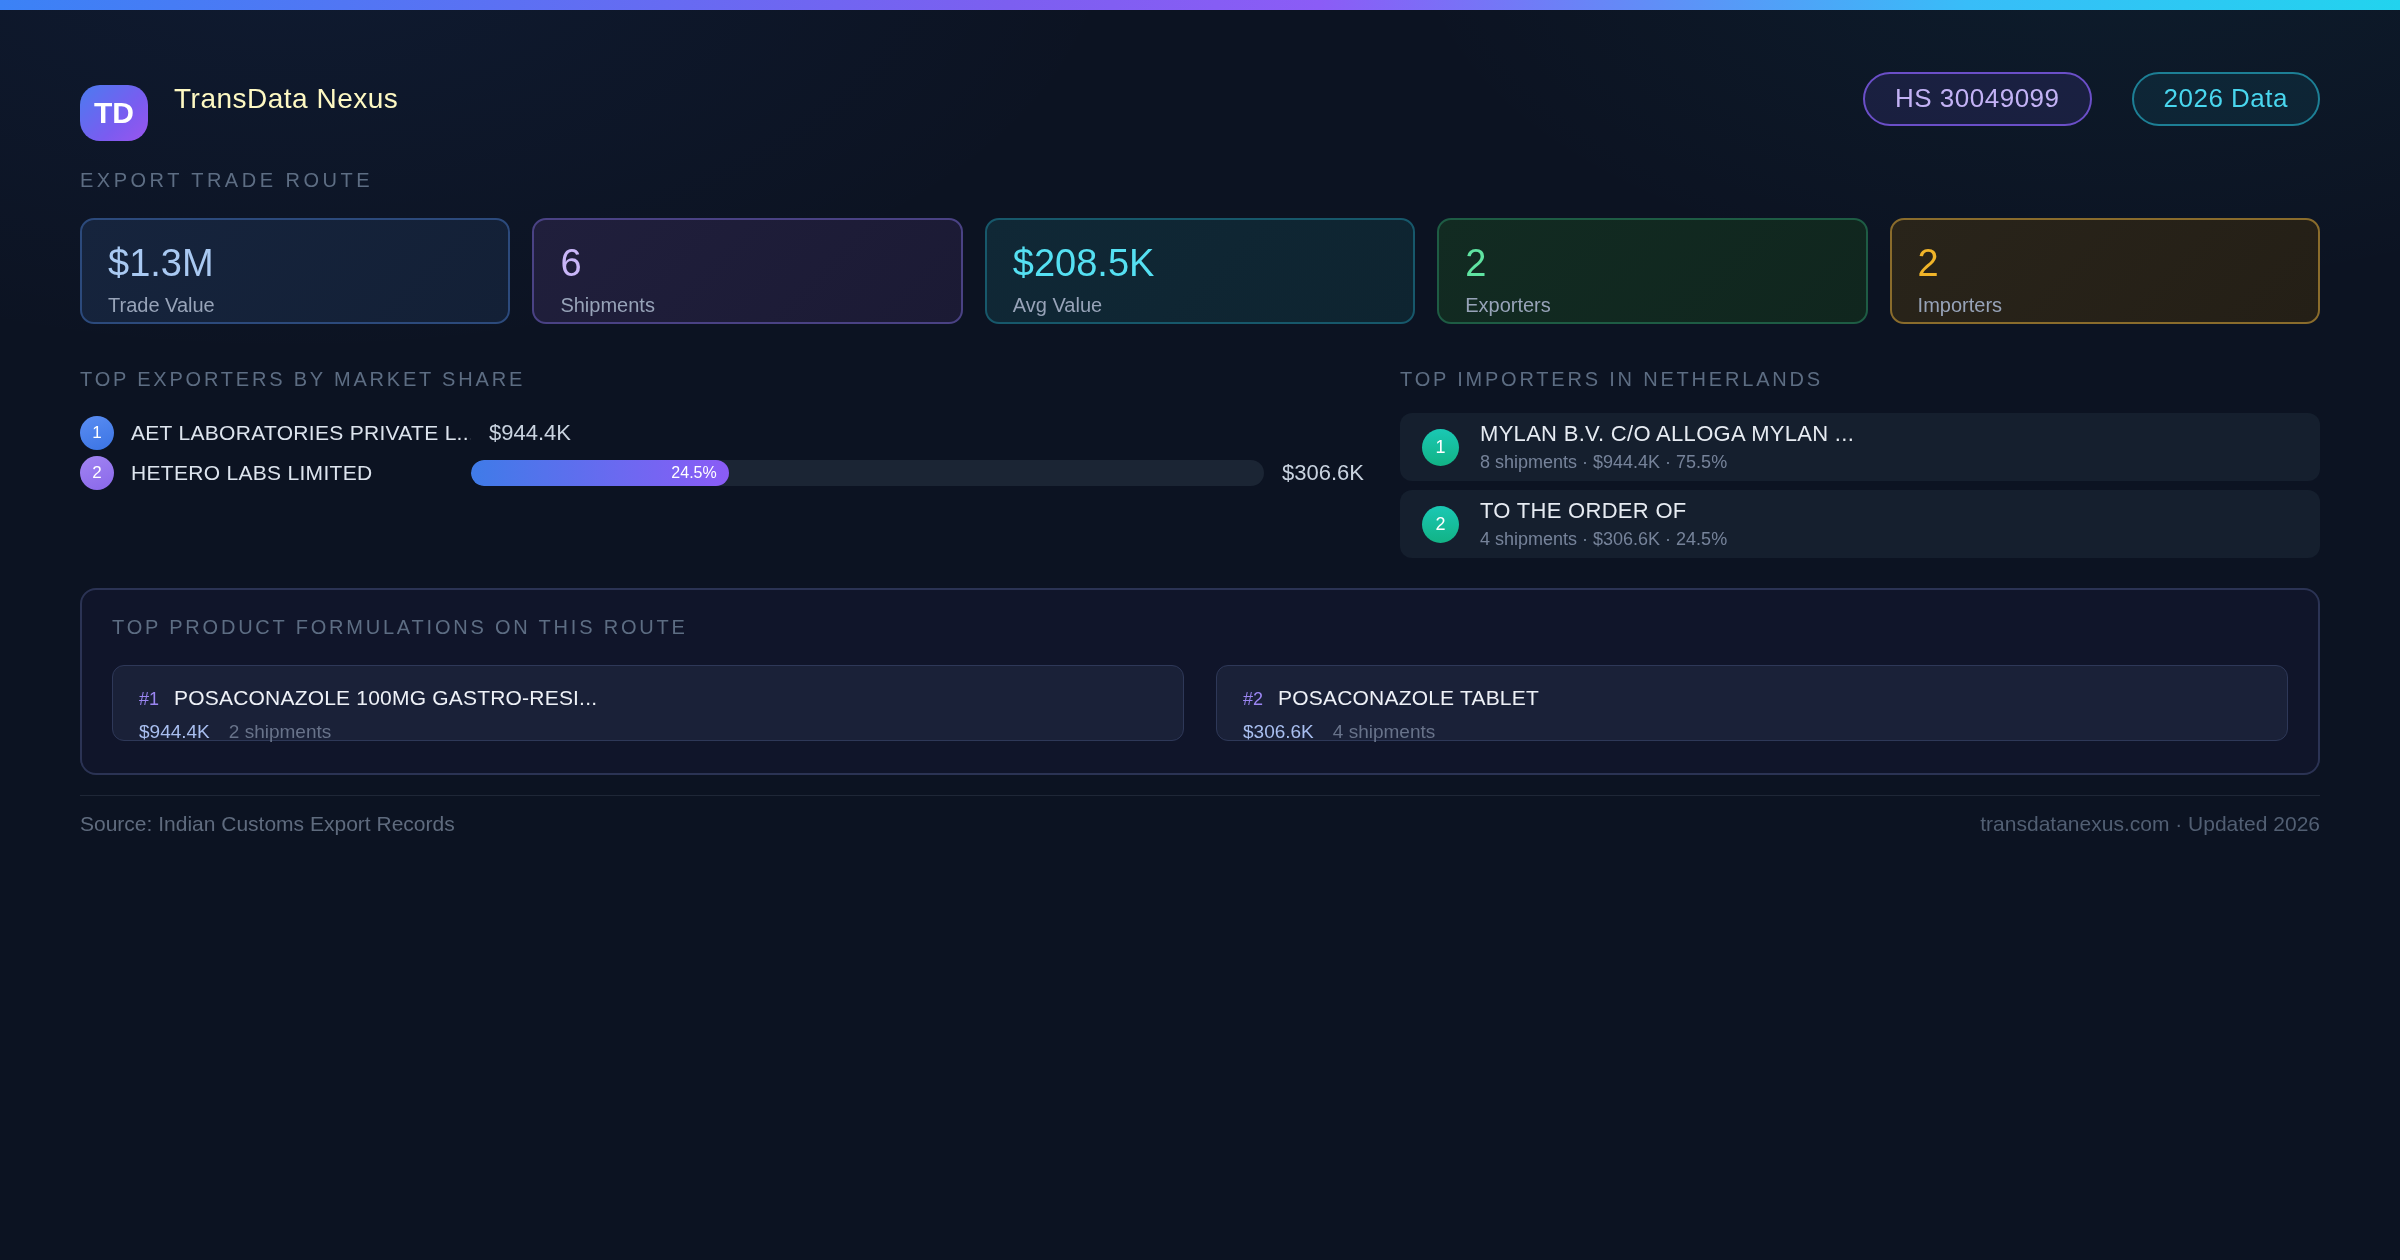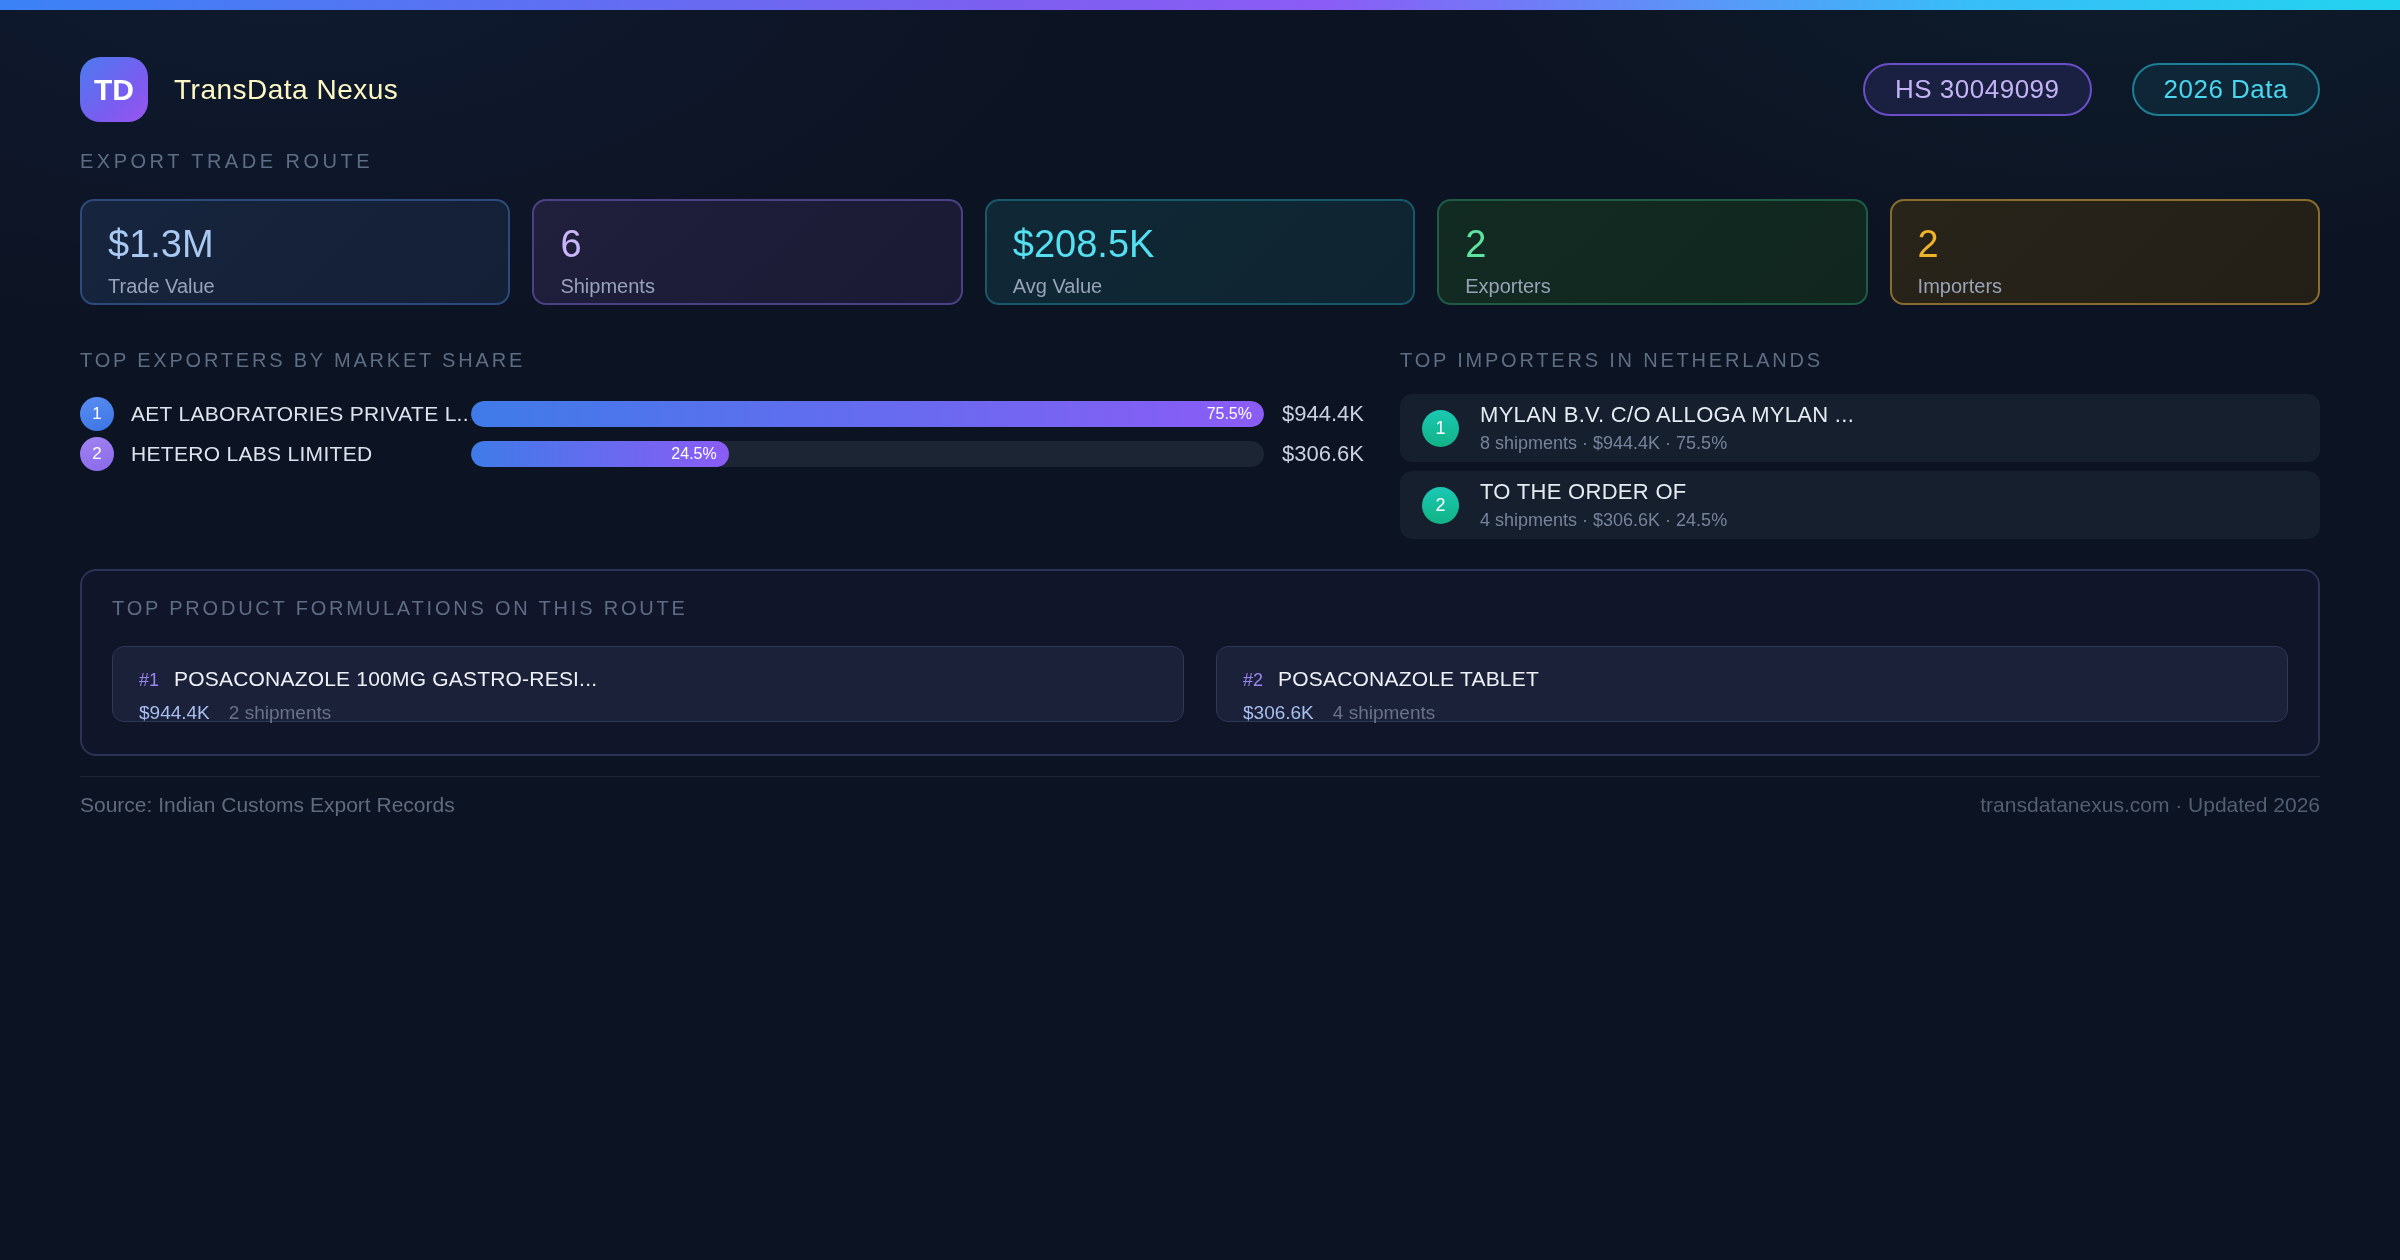--- a/index.html
+++ b/index.html
@@ -18,24 +18,24 @@
   .accent-bar {
     height: 10px; width: 100%;
     background: linear-gradient(90deg, #3b82f6 0%, #7c5ff0 42%, #8b5cf6 55%, #38bdf8 82%, #22d3ee 100%);
   }
   .container { padding: 0 80px; }
 
   
   .app-header { display: flex; align-items: center; justify-content: space-between; margin-top: 47px; }
   .brand { display: flex; align-items: center; gap: 26px; cursor: pointer; }
   .logo {
-    width: 68px; height: 65px; border-radius: 20px;
+    width: 68px; height: 56px; border-radius: 20px;
     background: linear-gradient(135deg, #4b7bf0 0%, #7a5cf0 62%, #9a55ee 100%);
     display: flex; align-items: center; justify-content: center;
-    font-size: 30px; font-weight: 700; color: #ffffff;
+    font-size: 30px; font-weight: 700; color: #ffffff; margin-top: 28px;
   }
   .brand-name { font-size: 28px; font-weight: 500; color: #fef9c3; letter-spacing: 0.5px; }
   .badges { display: flex; align-items: flex-start; gap: 40px; }
   .pill {
     font-size: 26px; padding: 9px 30px; border-radius: 999px; line-height: 1.2;
     letter-spacing: 0.5px; cursor: pointer; white-space: nowrap;
   }
   .pill-hs { color: #c3b2f5; border: 2px solid #6b4fc8; background: rgba(124,92,246,0.12); }
   .pill-year { color: #49d6ee; border: 2px solid #1d7f95; background: rgba(34,211,238,0.07); }
 
@@ -174,25 +174,20 @@
 
   <div class="columns">
 
     <div class="col-exporters">
       <div class="section-heading">TOP EXPORTERS BY MARKET SHARE</div>
       <div class="exporter-rows">
 
         <div class="exporter-row">
           <div class="rank-badge rank-1">1</div>
           <div class="exporter-name">AET LABORATORIES PRIVATE L...</div>
-          <div class="bar-track">
-            <div class="bar-fill" style="width: 100%;">
-              <span class="bar-pct">75.5%</span>
-            </div>
-          </div>
           <div class="exporter-value">$944.4K</div>
         </div>
 
         <div class="exporter-row">
           <div class="rank-badge rank-2">2</div>
           <div class="exporter-name">HETERO LABS LIMITED</div>
           <div class="bar-track">
             <div class="bar-fill" style="width: 32.5%;">
               <span class="bar-pct">24.5%</span>
             </div>

